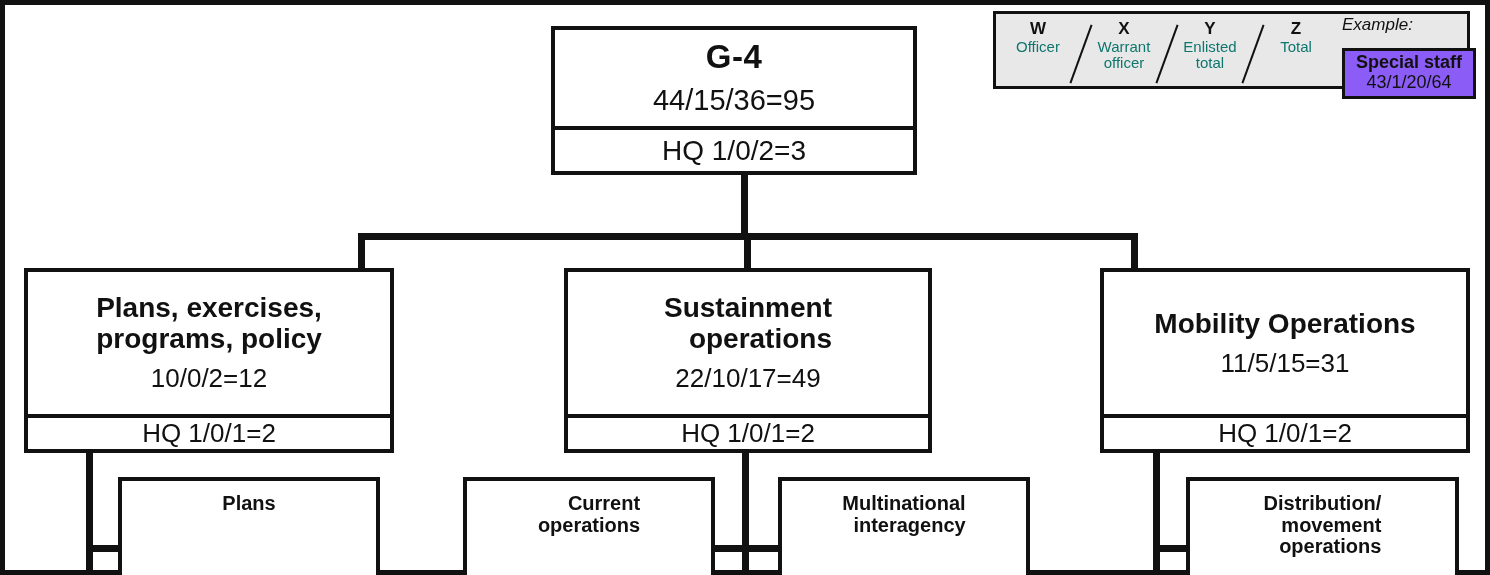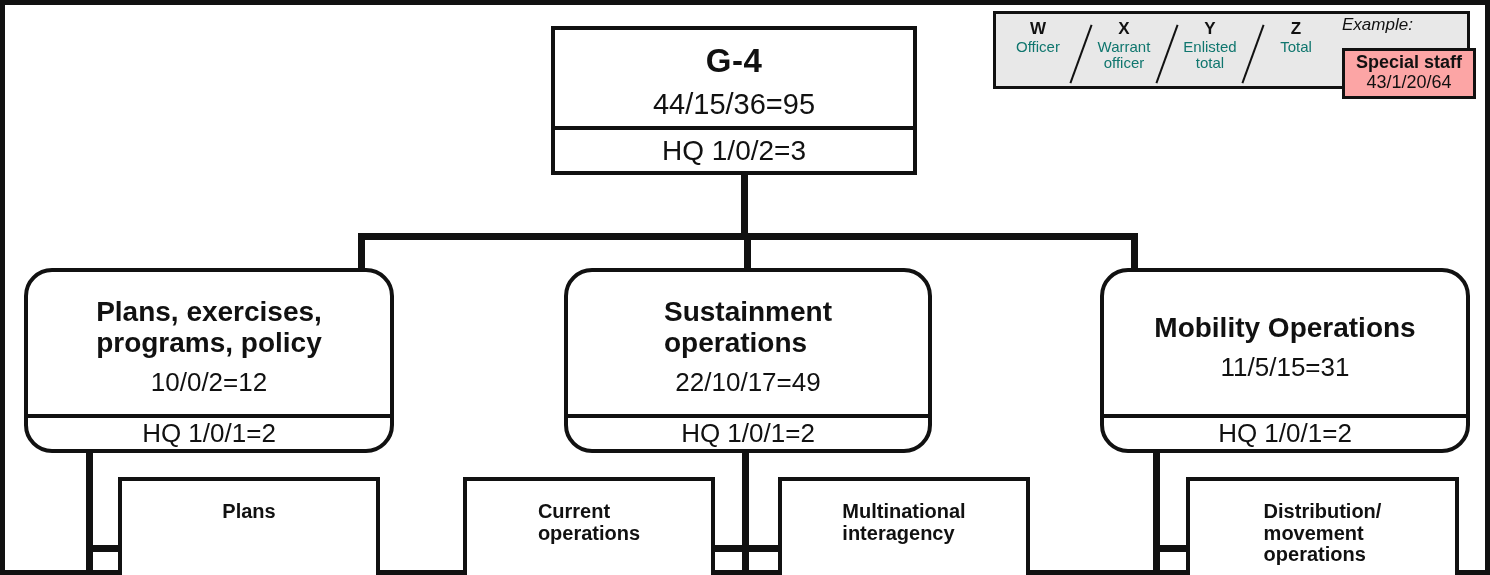--- a/index.html
+++ b/index.html
@@ -44,24 +44,23 @@
     display: flex;
     flex-direction: column;
     align-items: center;
     justify-content: center;
     padding: 2px 6px;
     box-sizing: border-box;
   }
   .box .title {
     font-weight: bold;
     color: #111111;
-    text-align: left;
+    text-align: right;
     line-height: 1.08;
     white-space: pre-line;
-    margin-top: 8px;
   }
   .box .nums {
     color: #111111;
     text-align: center;
     line-height: 1.1;
   }
   .box .hq {
     border-top: 4px solid #111111;
     text-align: center;
     color: #111111;
@@ -73,21 +72,21 @@
 
   
   #box-g4 {
     left: 551px; top: 26px; width: 366px; height: 149px;
   }
   #box-g4 .title { font-size: 33px; letter-spacing: .5px; }
   #box-g4 .nums  { font-size: 29px; margin-top: 10px; }
   #box-g4 .hq    { height: 45px; font-size: 28px; }
 
   
-  .tier2 { top: 268px; height: 185px; border-radius: 28px; }
+  .tier2 { top: 268px; height: 185px; }
   #box-plans-ex  { left: 24px;   width: 370px; }
   #box-sustain   { left: 564px;  width: 368px; }
   #box-mobility  { left: 1100px; width: 370px; }
 
   .tier2 .title { font-size: 28px; }
   .tier2 .nums  { font-size: 26px; margin-top: 10px; }
   .tier2 .hq    { height: 35px; font-size: 26px; }
 
   
   .tier3 {
@@ -165,21 +164,21 @@
     align-items: flex-start;
   }
   #example-label {
     font-style: italic;
     font-size: 17px;
     color: #111111;
     line-height: 1.1;
     margin-bottom: 13px;
   }
   #example-box {
-    background: #fca5a5;
+    background: #8b5cf6;
     border: 3px solid #111111;
     box-sizing: border-box;
     width: 134px;
     padding: 1px 6px 3px 6px;
     text-align: center;
   }
   #example-name {
     font-weight: bold;
     font-size: 18px;
     color: #111111;

